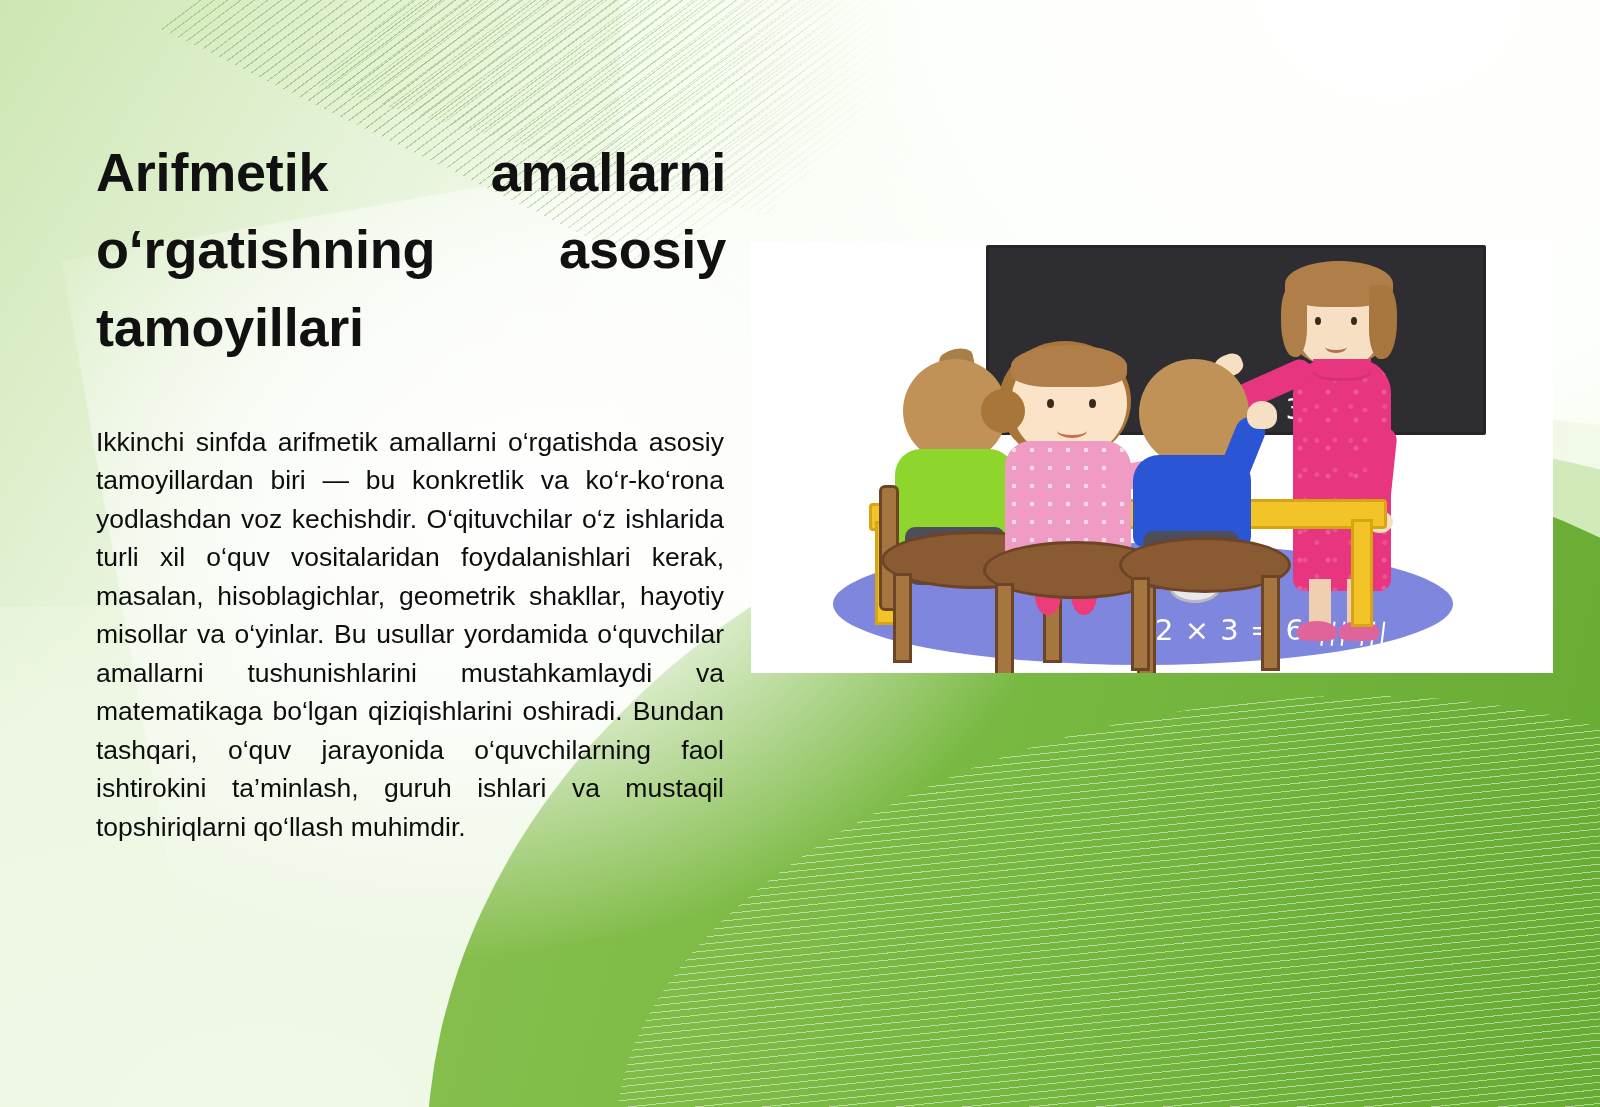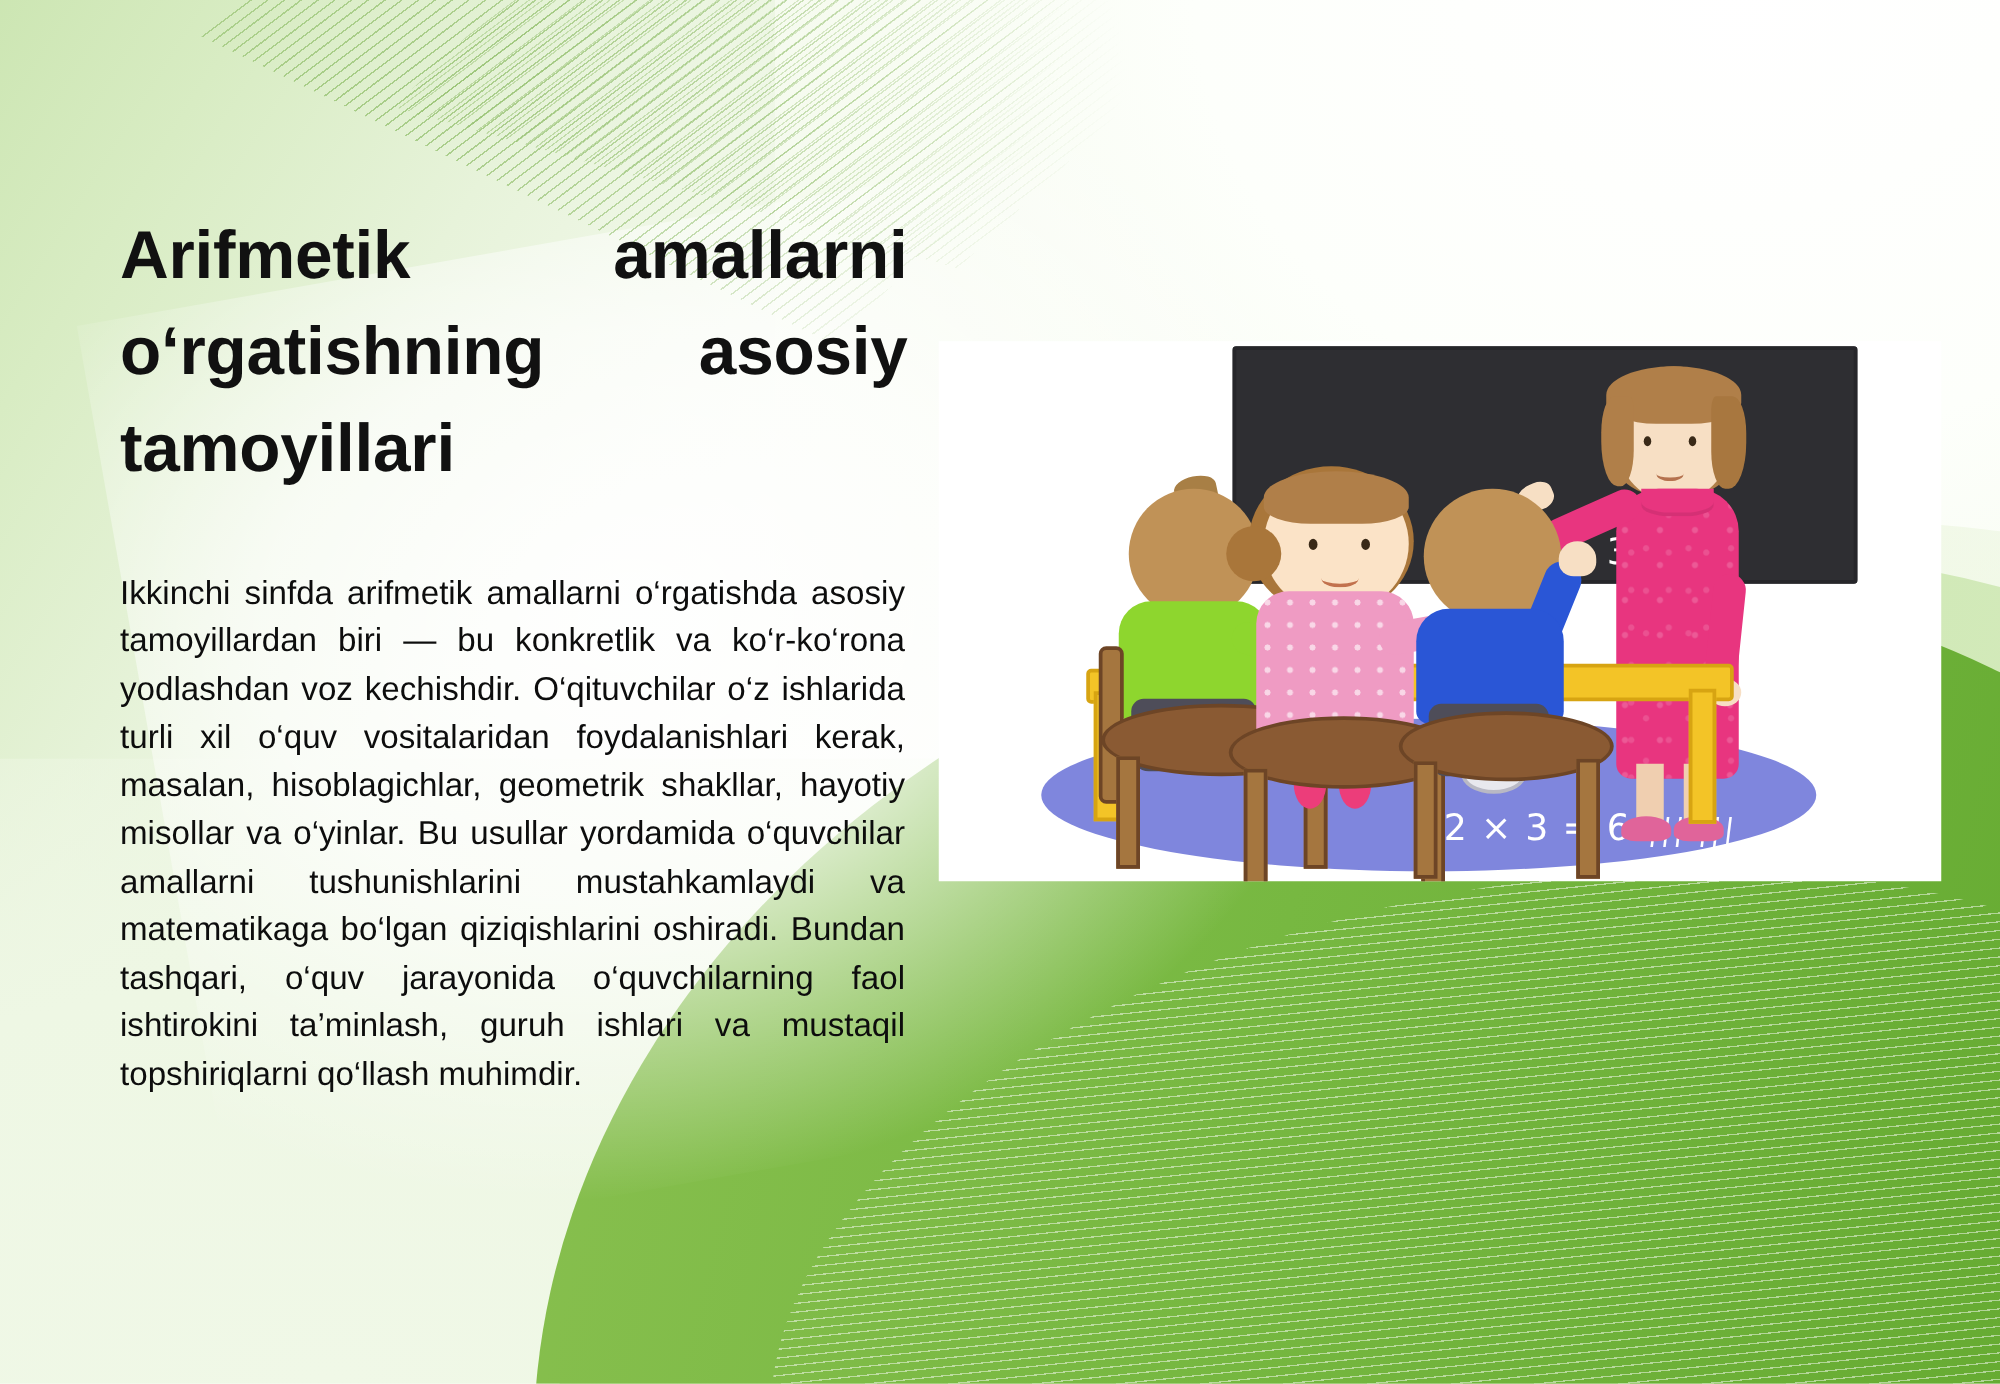--- a/index.html
+++ b/index.html
@@ -172,21 +172,20 @@
         rgba(255,255,255,0.95) 0%,
         rgba(255,255,255,0.7) 35%,
         rgba(255,255,255,0) 72%);
     transform: rotate(-10deg);
   }
 
   
   .content {
     position: absolute;
     inset: 0;
-    margin-top: 32px;
   }
 
   .title {
     position: absolute;
     left: 96px;
     top: 98px;
     width: 630px;
     font-size: 54px;
     font-weight: bold;
     line-height: 1.43;

